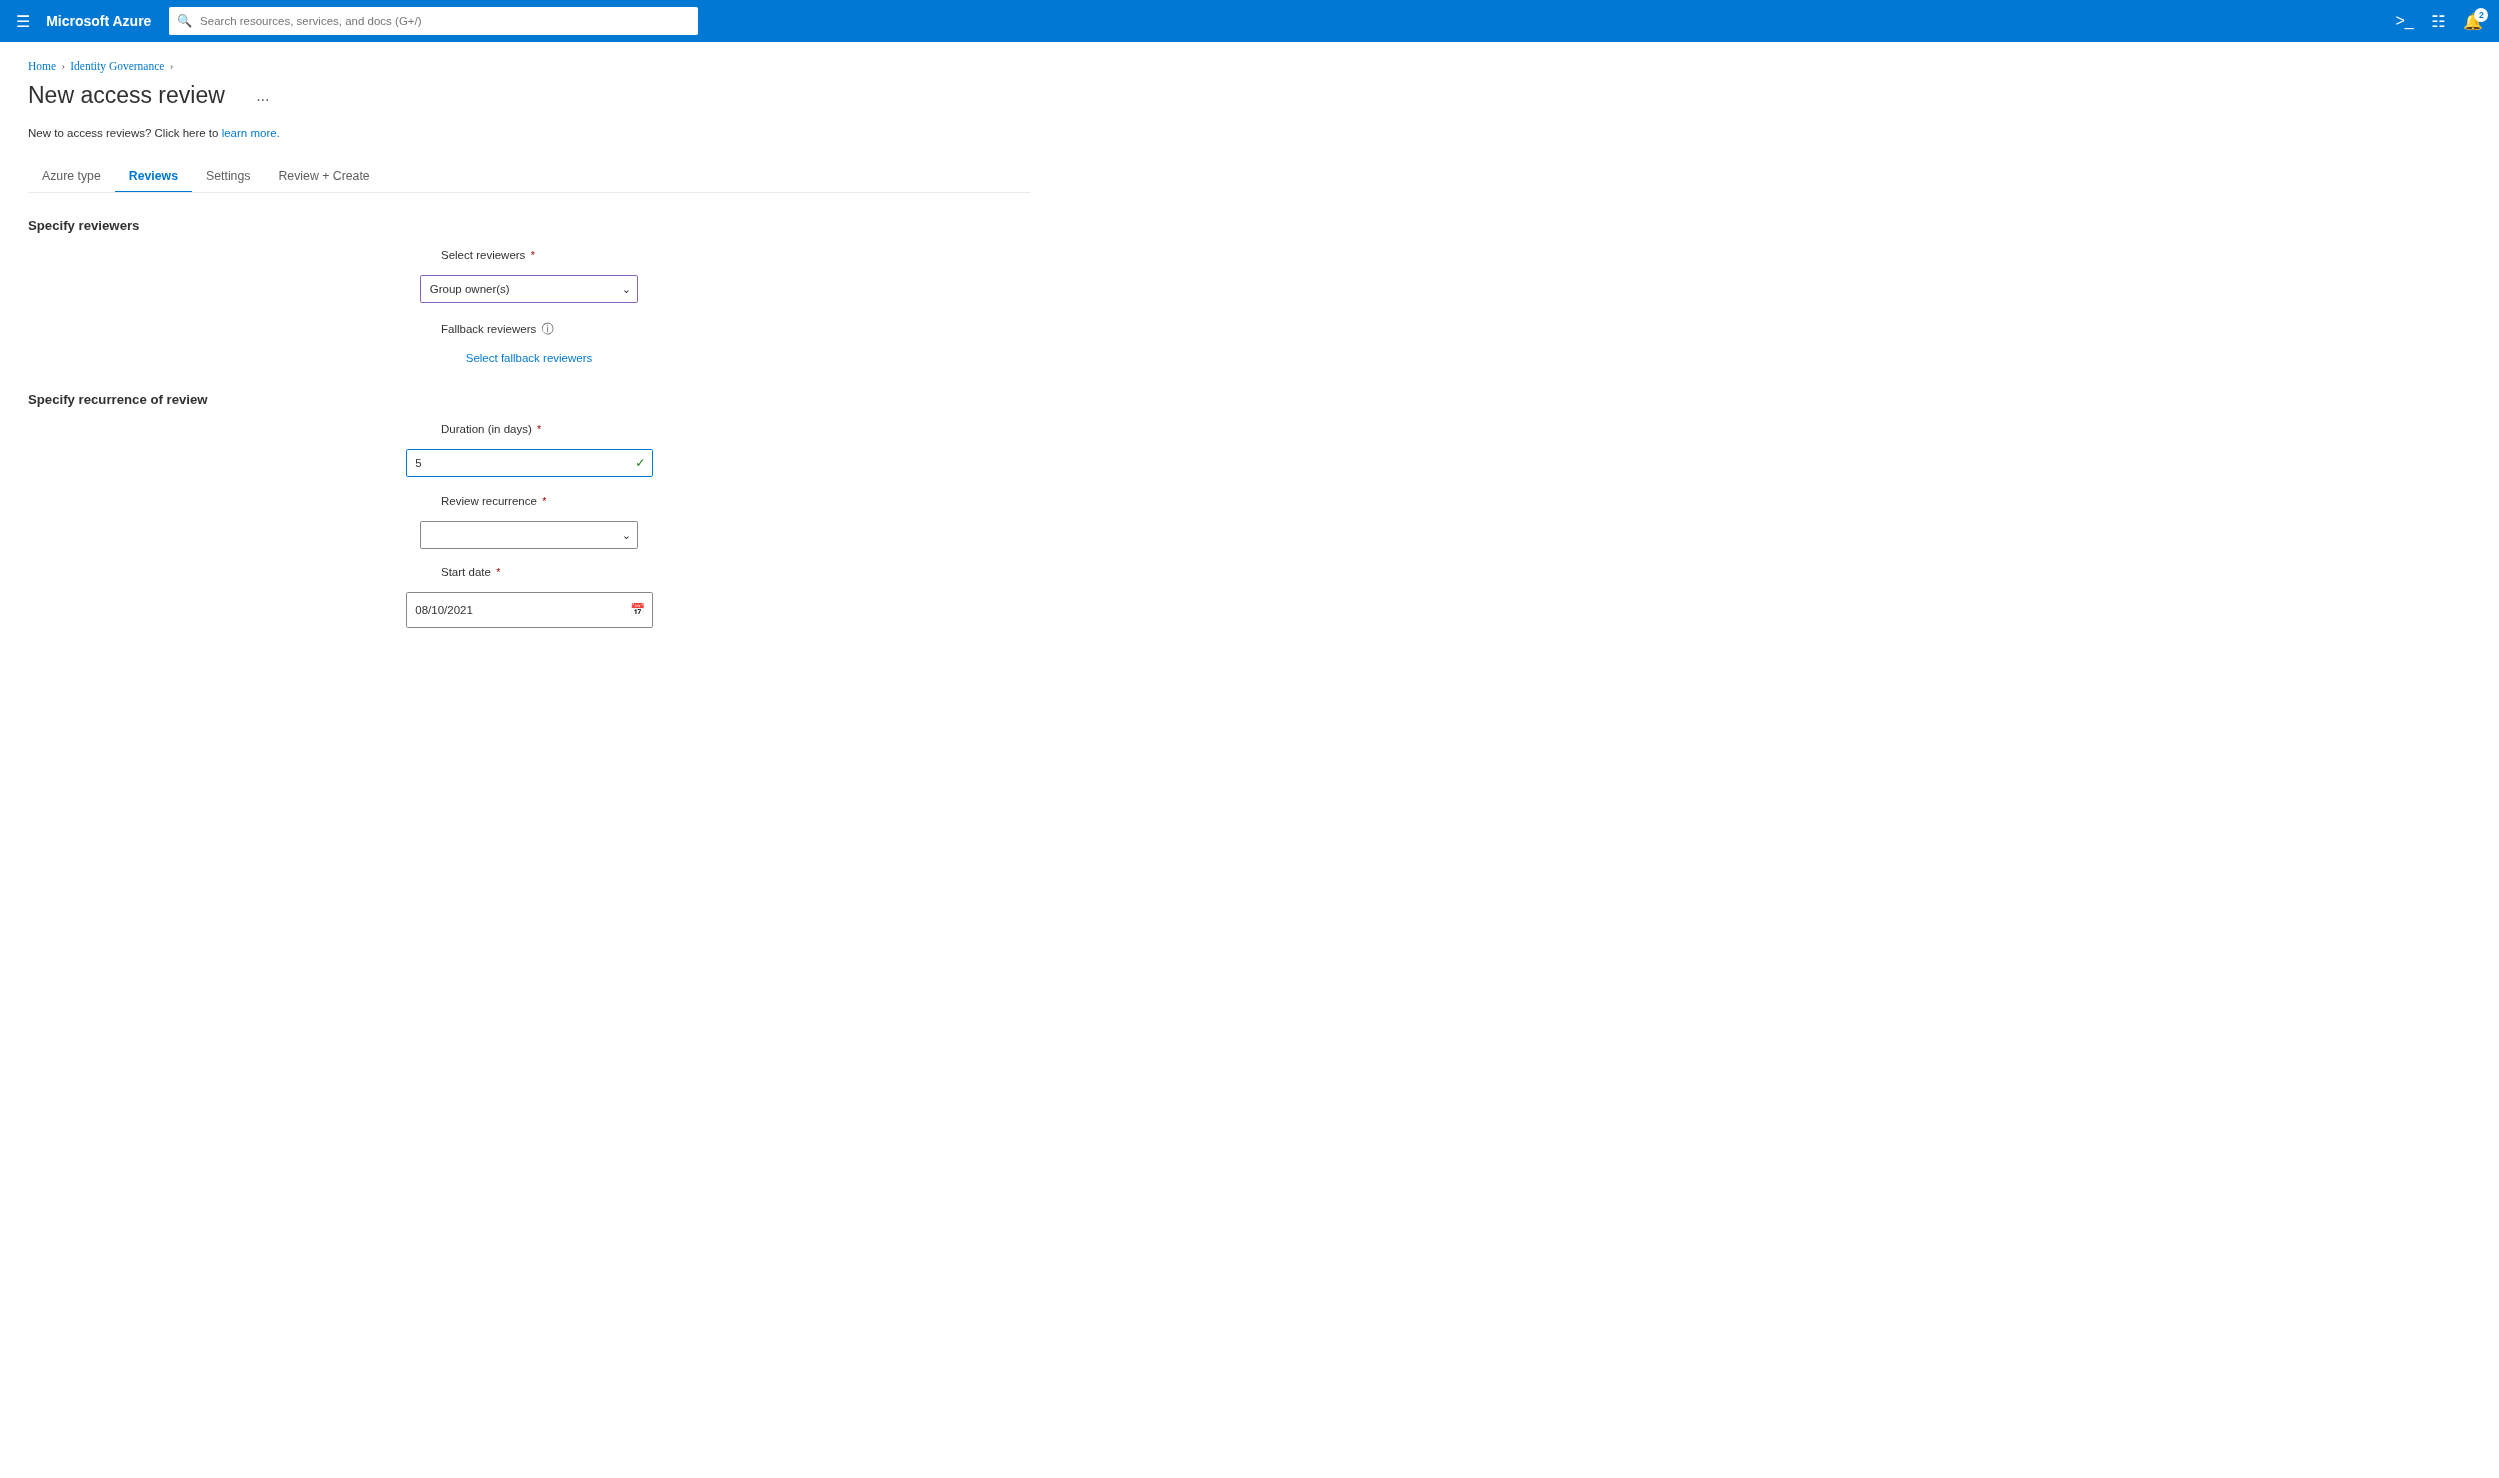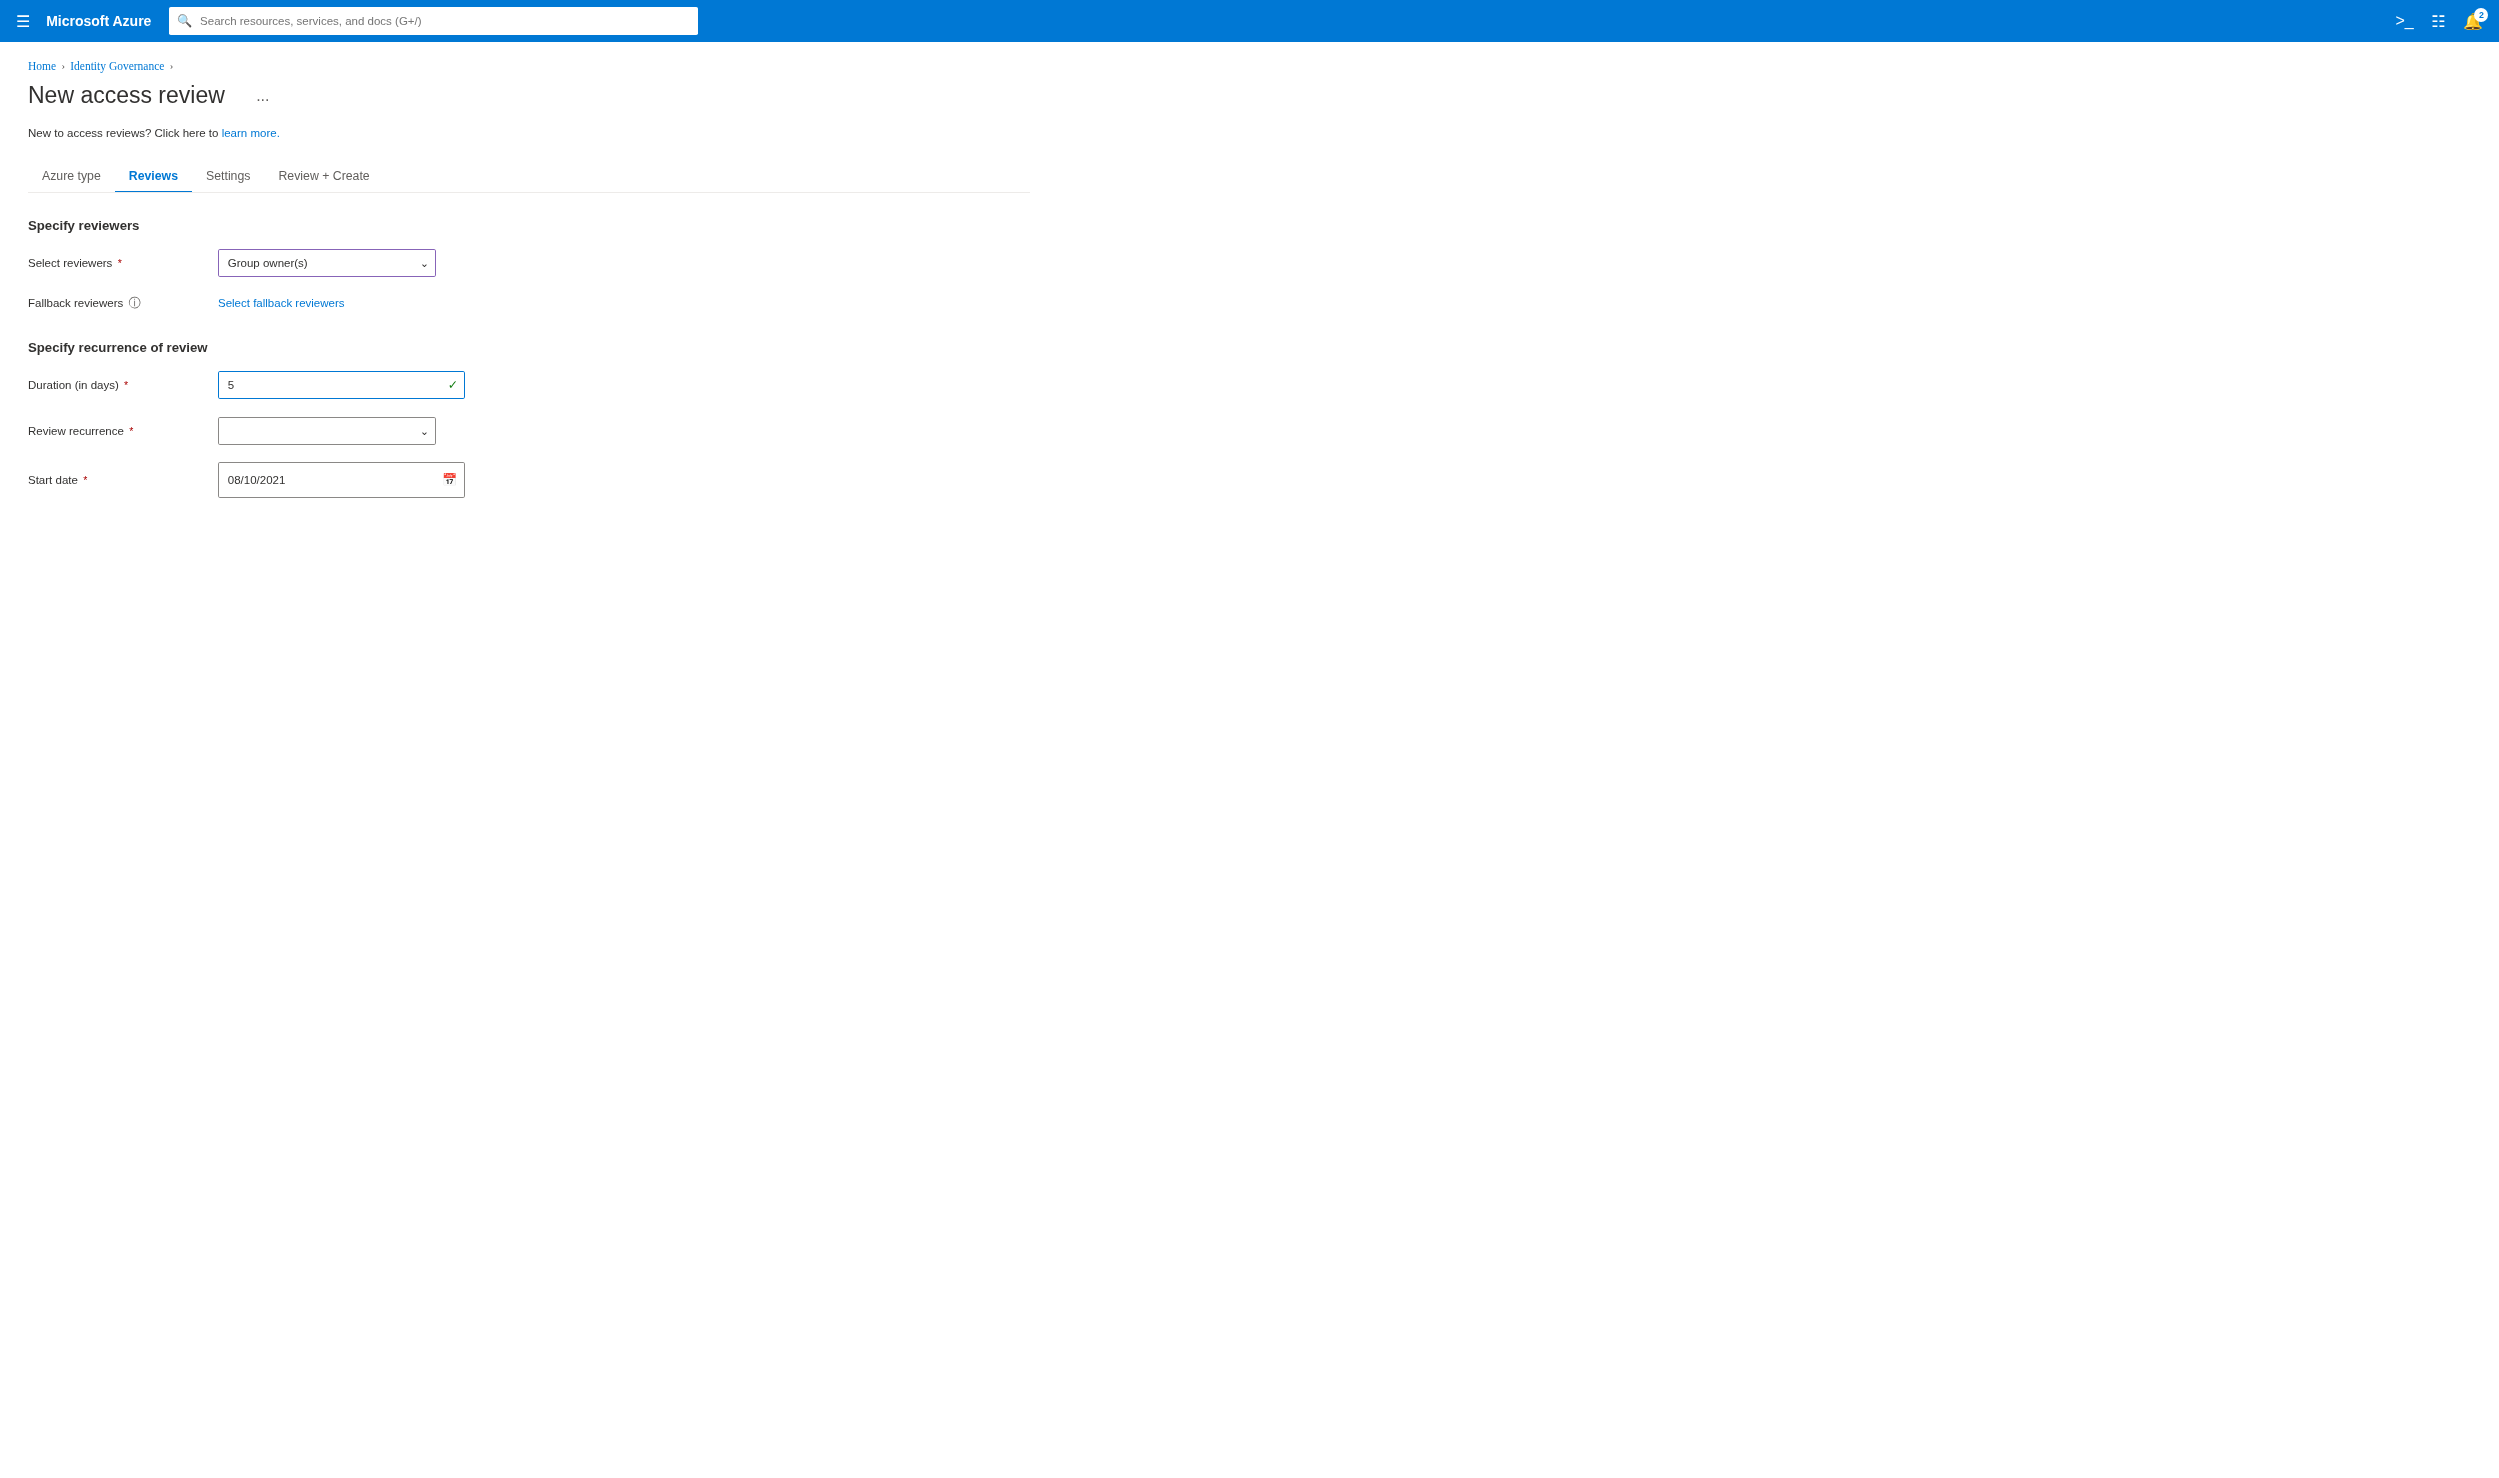--- a/index.html
+++ b/index.html
@@ -167,20 +167,21 @@
       color: #323130;
       margin-bottom: 16px;
     }
 
     
     .form-row {
       display: flex;
       align-items: center;
       margin-bottom: 17.6px;
       gap: 14px;
+      flex-direction: column;
     }
     .form-label {
       min-width: 176px;
       font-size: 11.5px;
       color: #323130;
       display: flex;
       align-items: center;
       gap: 5.3px;
     }
     .required-star {

